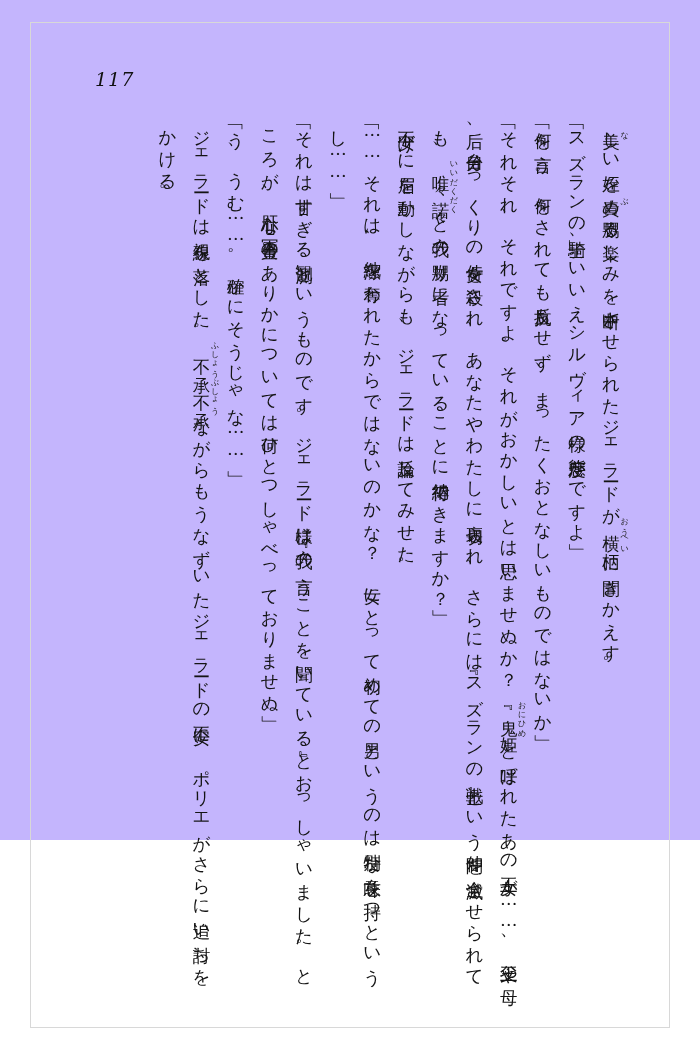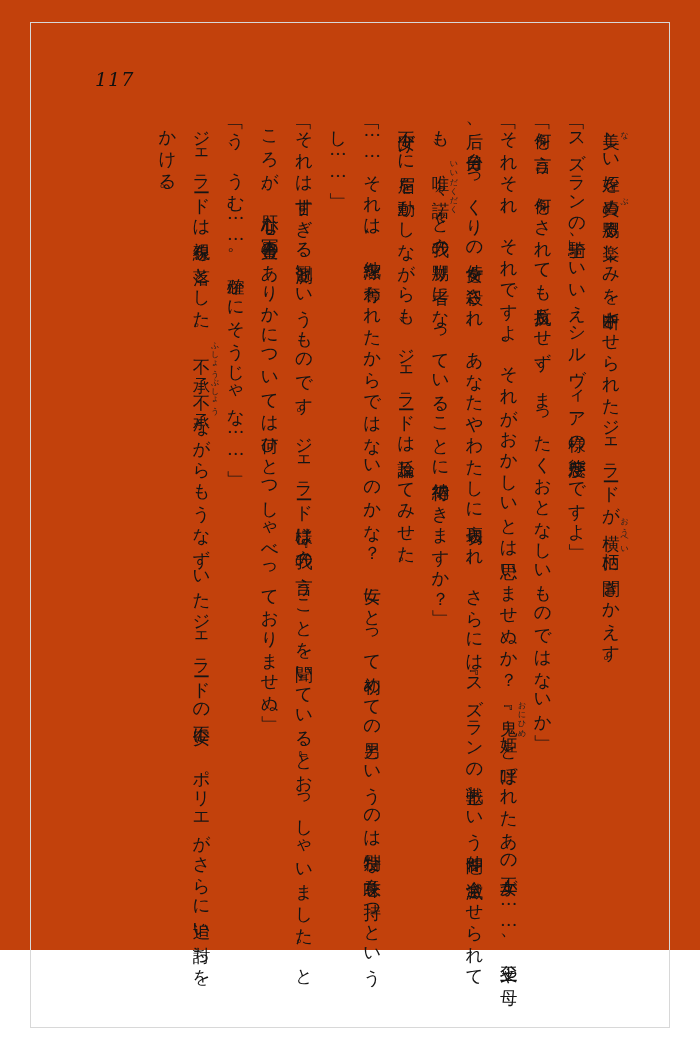--- a/index.html
+++ b/index.html
@@ -10,22 +10,22 @@
   body {
     width: 700px;
     height: 1050px;
     overflow: hidden;
     font-family: "DejaVu Serif", "Liberation Serif", serif;
     color: #1a1a1a;
   }
   .page {
     position: relative;
     width: 700px;
-    height: 950px;
-    background: #c2410c;
+    height: 840px;
+    background: #c4b5fd;
     box-sizing: border-box;
     text-decoration: underline;
   }
   .page-frame {
     position: absolute;
     left: 30px;
     top: 22px;
     width: 640px;
     height: 1006px;
     border: 1px solid #d8d8d8;

